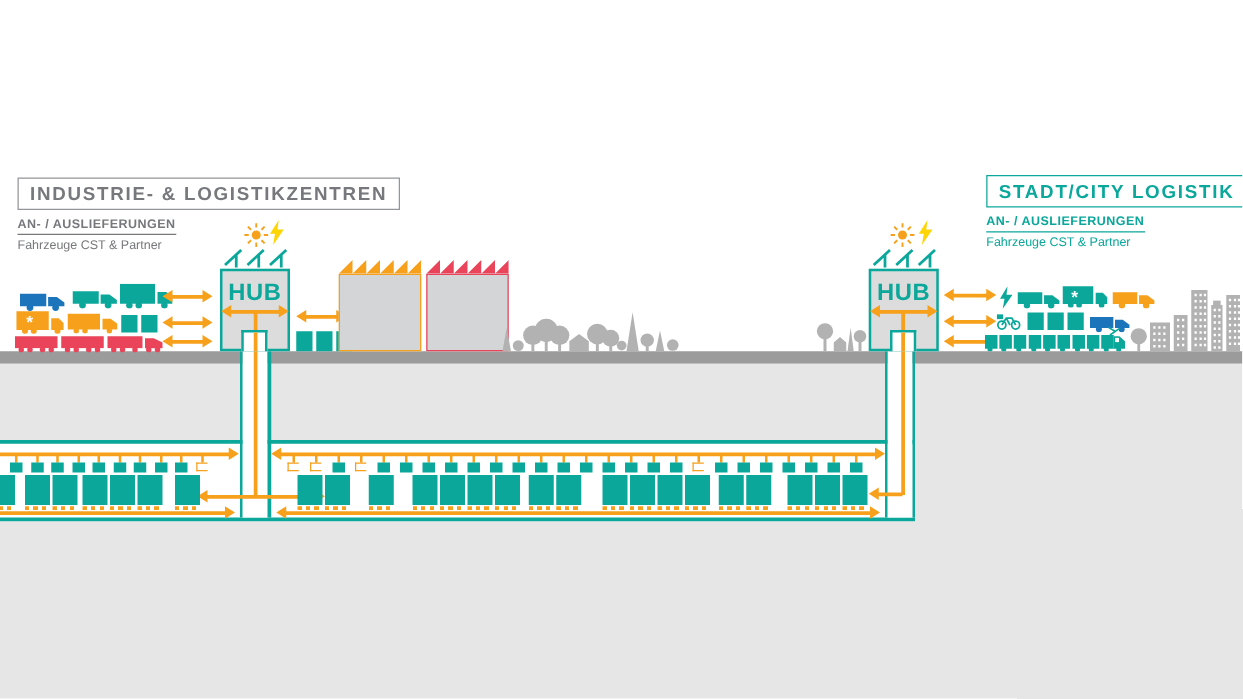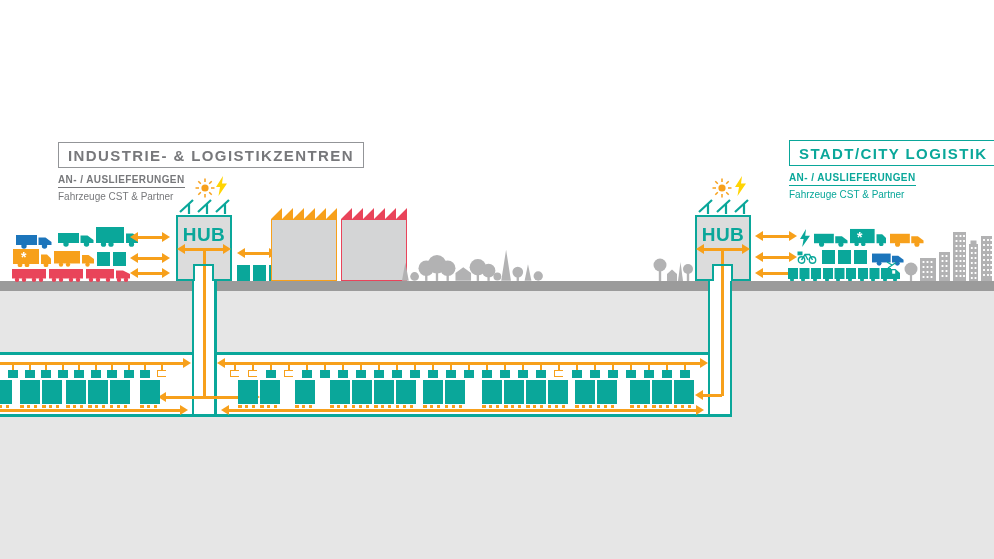--- a/index.html
+++ b/index.html
@@ -6,21 +6,21 @@
   #canvas{position:relative;width:994px;height:559px;background:#fff;overflow:hidden;
           font-family:"Liberation Sans",sans-serif;}
   .abs{position:absolute;}
 
   
   .panel-title{display:inline-block;font-weight:bold;font-size:15px;letter-spacing:1.4px;
                padding:4px 9px 3px 9px;border:1.5px solid;white-space:nowrap;}
   .panel-sub{display:inline-block;font-weight:bold;font-size:10px;letter-spacing:.4px;
              border-bottom:1.3px solid;padding-bottom:1.5px;margin-top:6px;white-space:nowrap;}
   .panel-note{font-size:10px;margin-top:3px;white-space:nowrap;}
-  .panel-industry{color:var(--label-gray);margin-left:44px;}
+  .panel-industry{color:var(--label-gray);}
   .panel-industry .panel-title{border-color:var(--border-gray);}
   .panel-city{color:var(--teal);}
   .panel-city .panel-title{border-color:var(--teal);}
 
   
   .hub{position:absolute;width:56px;height:66px;background:var(--hub-fill);
        border:2.5px solid var(--teal);box-sizing:border-box;}
   .hub-label{position:absolute;width:56px;text-align:center;color:var(--teal);
              font-weight:bold;font-size:19px;letter-spacing:.5px;}
   .hub-door{position:absolute;width:21px;height:17px;background:#fff;

